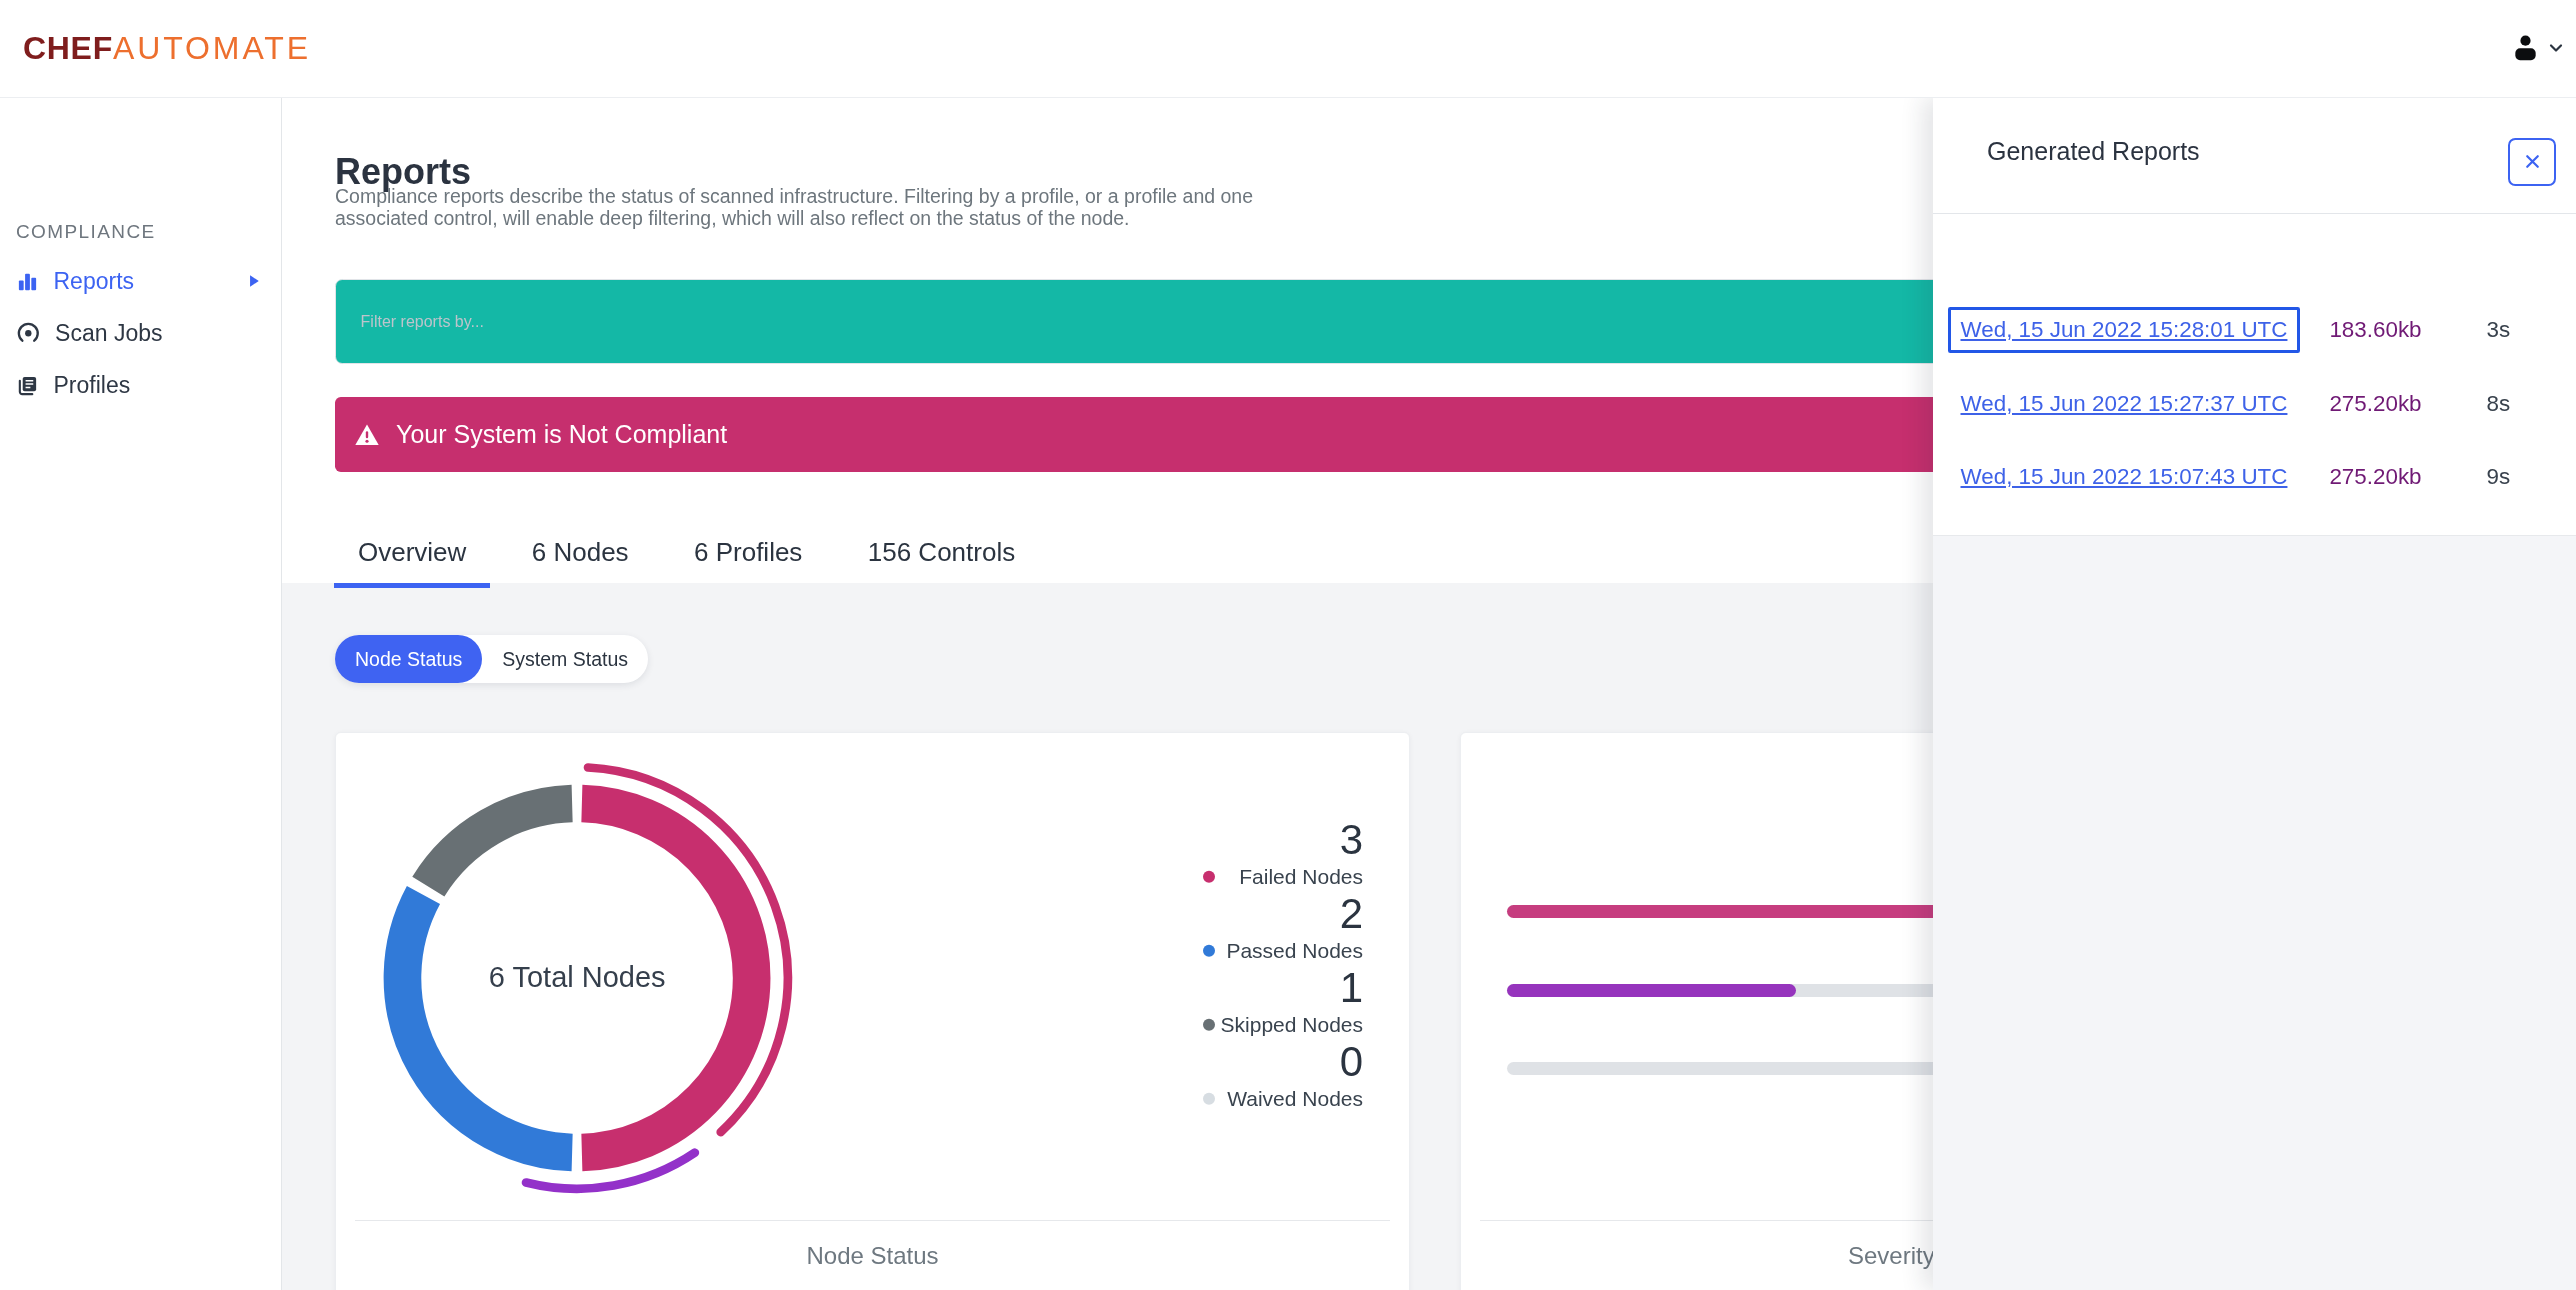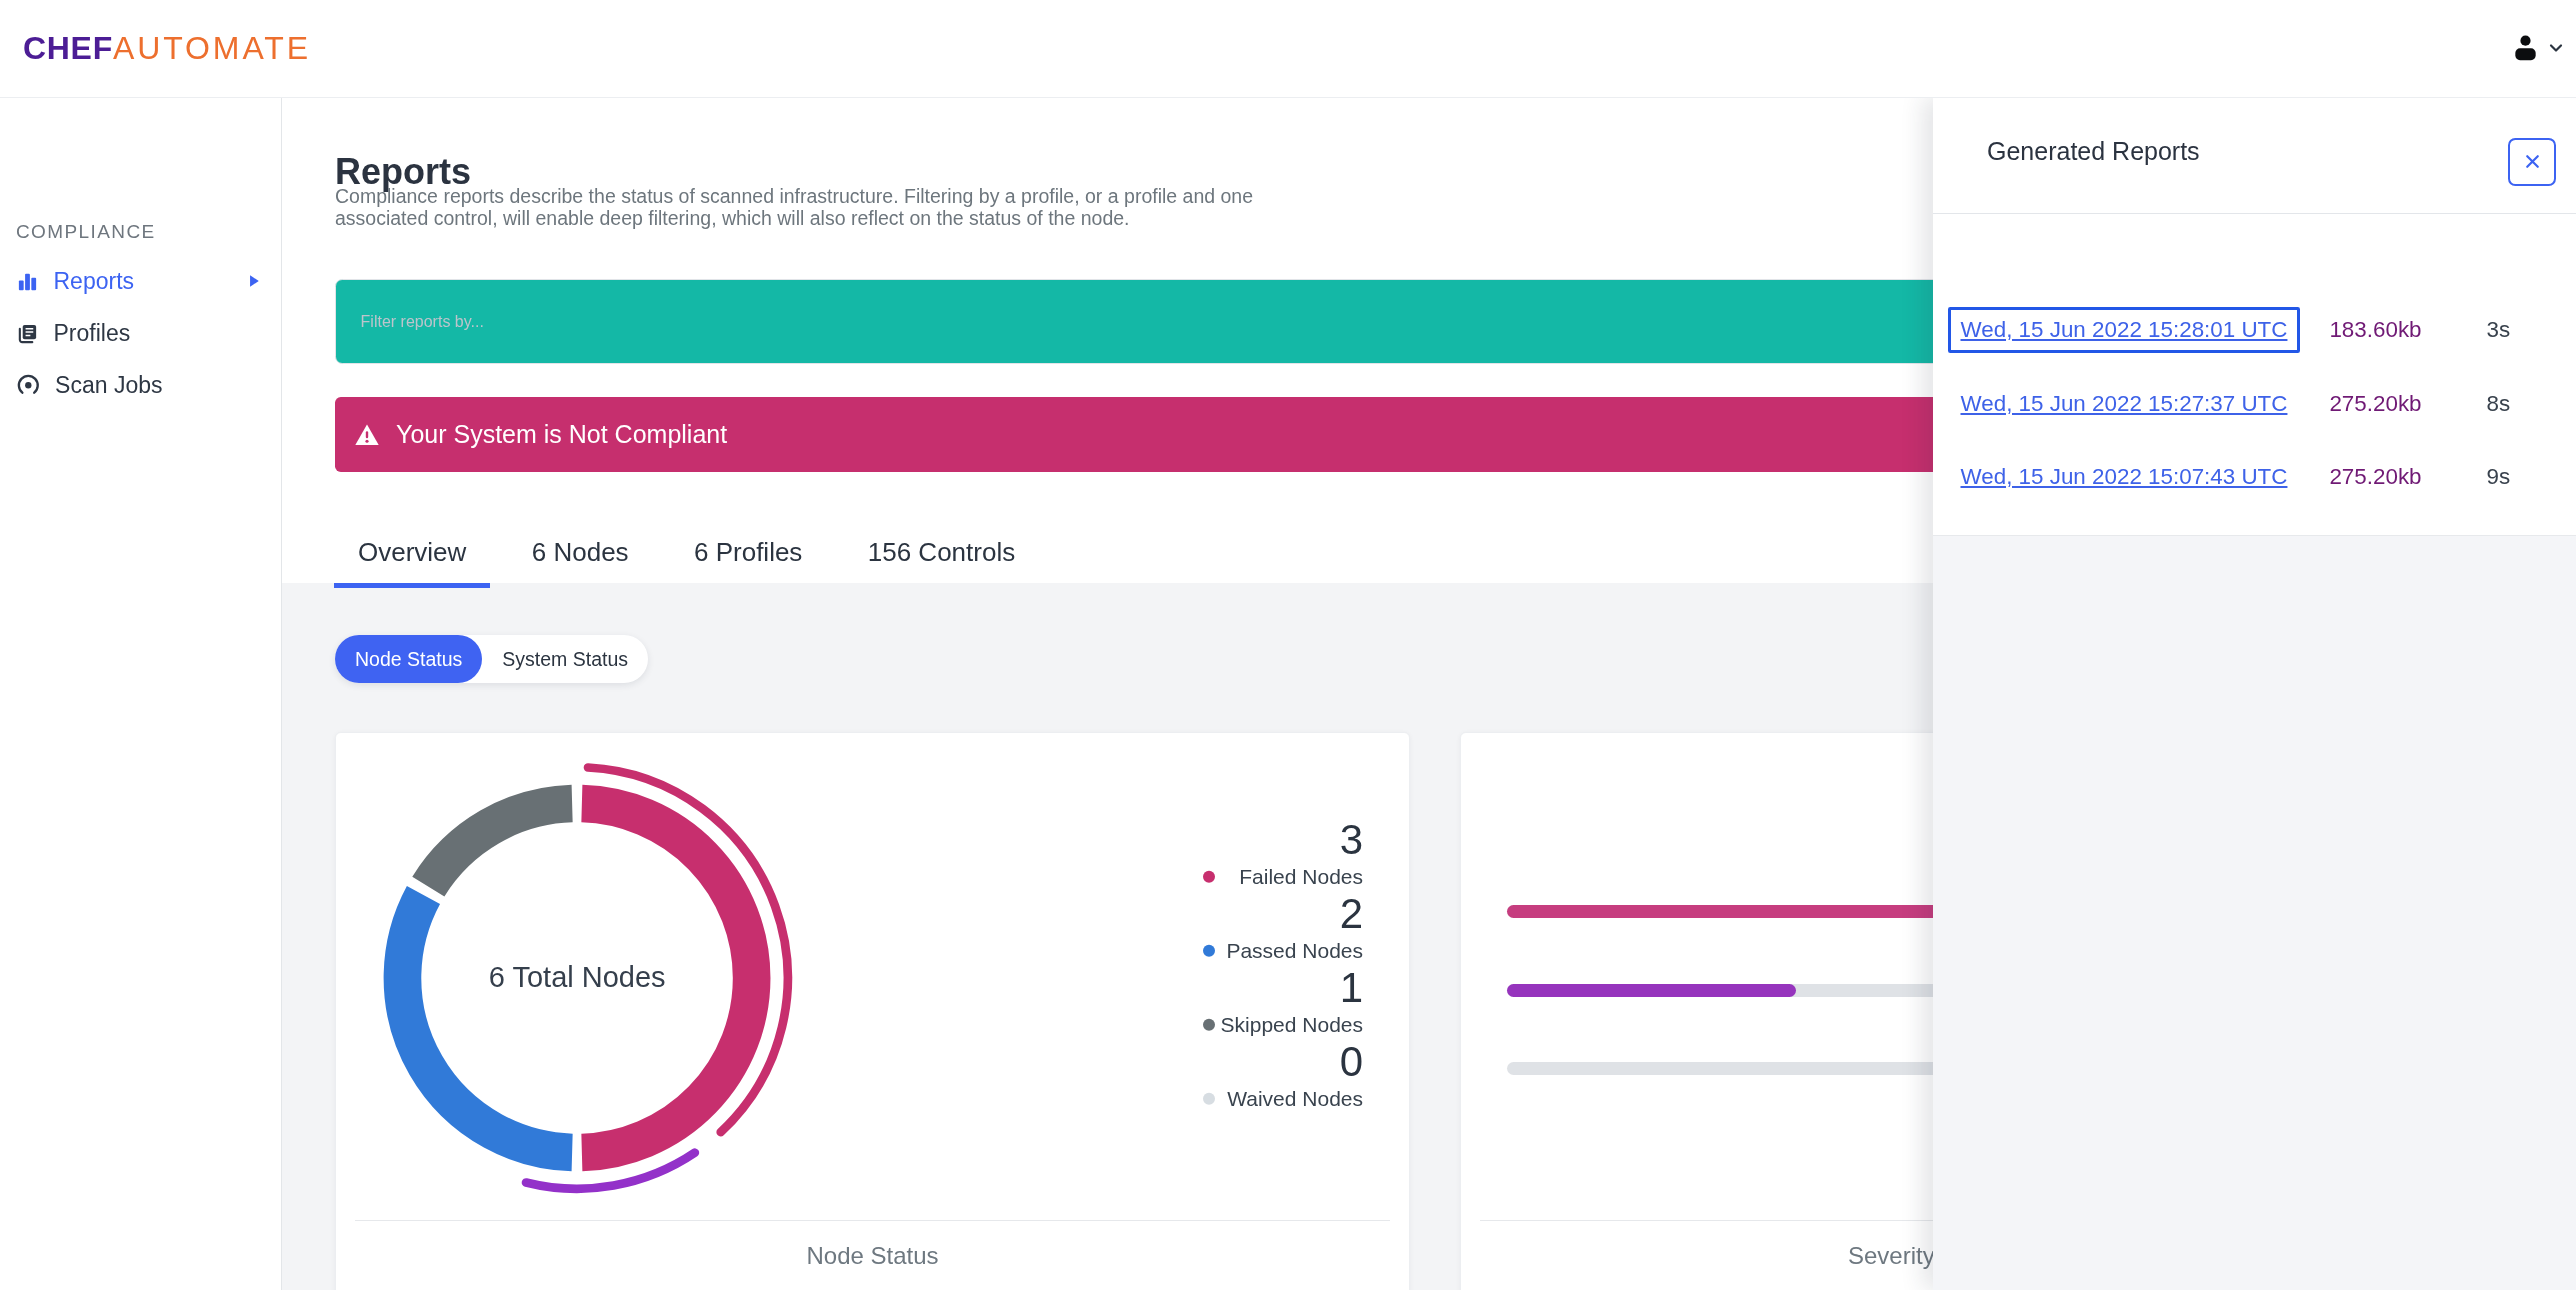--- a/index.html
+++ b/index.html
@@ -3,21 +3,21 @@
 <meta charset="utf-8">
 <style>
   html,body{margin:0;padding:0;background:#fff;}
   #app{position:relative;width:2576px;height:1290px;overflow:hidden;
        font-family:"Liberation Sans", sans-serif;color:#2b3440;background:#fff;}
 
   
   .topnav{position:absolute;left:0;top:0;width:2576px;height:97px;background:#fff;
           border-bottom:1.4px solid #eceef1;z-index:40;}
   .logo{position:absolute;left:23px;top:0;height:97px;display:flex;align-items:center;font-size:32px;}
-  .logo .chef{font-weight:800;color:#4c1d95;letter-spacing:0.7px;text-align:center;}
+  .logo .chef{font-weight:800;color:#7f1d1d;letter-spacing:0.7px;text-align:center;}
   .logo .automate{font-weight:300;color:#ed6f2e;letter-spacing:2.9px;}
   .nav-menu{position:absolute;left:299px;top:0;height:97px;display:flex;align-items:center;gap:48px;}
   .nav-item{font-size:26px;color:#2d3844;cursor:pointer;white-space:nowrap;}
   .nav-item.active{color:#3c63f2;}
   .nav-right{position:absolute;right:10px;top:0;height:97px;display:flex;align-items:center;gap:4.3px;}
 
   
   .sidebar{position:absolute;left:0;top:97px;width:281px;height:1193px;background:#fff;
            border-right:1.4px solid #e3e6e9;z-index:10;}
   .side-section{position:absolute;left:16px;top:124px;font-size:19px;letter-spacing:1.4px;color:#6e767e;}
@@ -130,36 +130,36 @@
           </span>
           <span class="lbl">Reports</span>
           <span class="arr">
             <svg viewBox="0 0 24 24" width="17.4" height="17.4" fill="#3c63f2">
               <path d="M7 4 L19 12 L7 20 Z"></path>
             </svg>
           </span>
         </div>
         <div class="side-item">
           <span style="display: flex;">
+            <svg viewBox="0 0 24 24" width="24.6" height="24.6" fill="none" stroke="#2e3744" stroke-width="2.3" stroke-linecap="round">
+              <circle cx="12" cy="12" r="3.1" fill="#2e3744" stroke="none"></circle>
+              <path d="M17.8 19.2 A9.2 9.2 0 1 0 6.2 19.2"></path>
+            </svg>
+          </span>
+          <span class="lbl">Scan Jobs</span>
+        </div>
+        <div class="side-item">
+          <span style="display: flex;">
             <svg viewBox="0 0 24 24" width="23" height="23">
               <rect x="7" y="3" width="14" height="15" rx="2" fill="#2e3744"></rect>
               <path d="M10 7h8M10 10.5h8M10 14h5" stroke="#fff" stroke-width="1.6"></path>
               <path d="M4 7v11.5A2.5 2.5 0 0 0 6.5 21H17" fill="none" stroke="#2e3744" stroke-width="2.2" stroke-linecap="round"></path>
             </svg>
           </span>
           <span class="lbl">Profiles</span>
-        </div>
-        <div class="side-item">
-          <span style="display: flex;">
-            <svg viewBox="0 0 24 24" width="24.6" height="24.6" fill="none" stroke="#2e3744" stroke-width="2.3" stroke-linecap="round">
-              <circle cx="12" cy="12" r="3.1" fill="#2e3744" stroke="none"></circle>
-              <path d="M17.8 19.2 A9.2 9.2 0 1 0 6.2 19.2"></path>
-            </svg>
-          </span>
-          <span class="lbl">Scan Jobs</span>
         </div>
       </div>
   </div>
 
   <div class="grayband"></div>
   <h1 class="page-title">Reports</h1>
   <div class="page-desc">Compliance reports describe the status of scanned infrastructure. Filtering by a profile, or a profile and one associated control, will enable deep filtering, which will also reflect on the status of the node.</div>
   <input class="filter" type="text" placeholder="Filter reports by..." style="">
   <div class="banner" id="banner" style="background: rgb(198, 47, 110);">
     <span class="w-ic" id="banner-icon">

